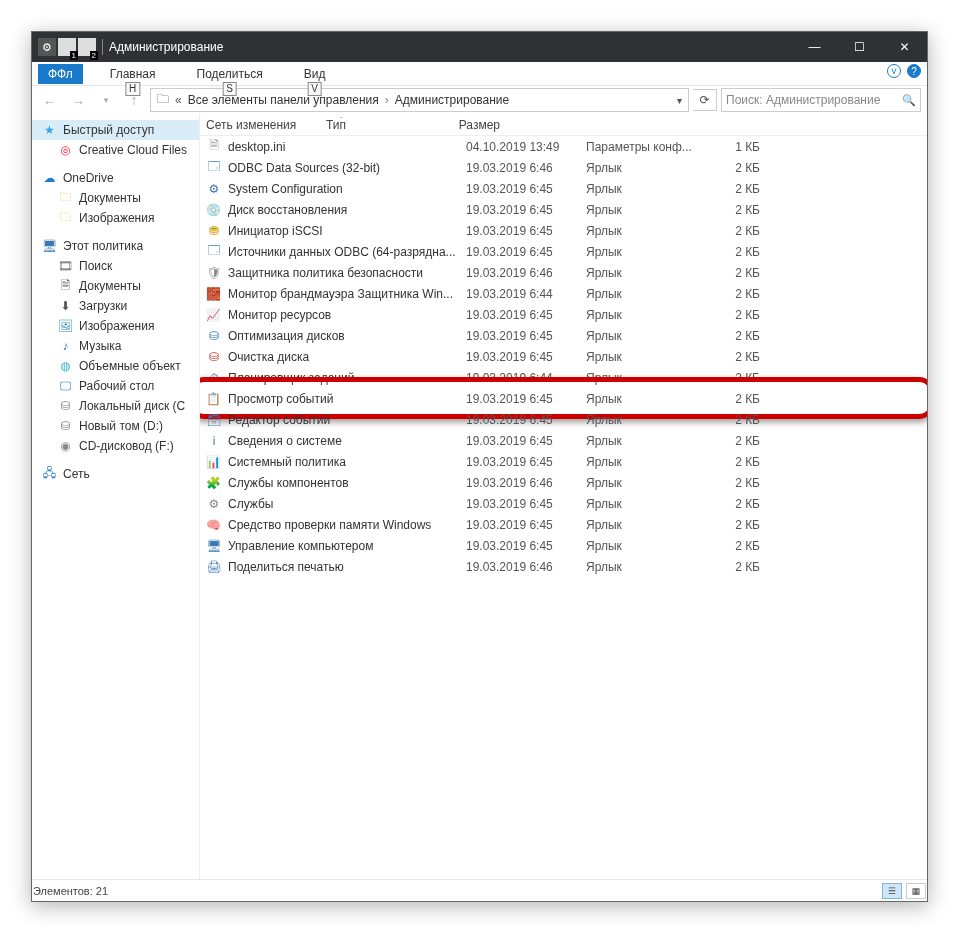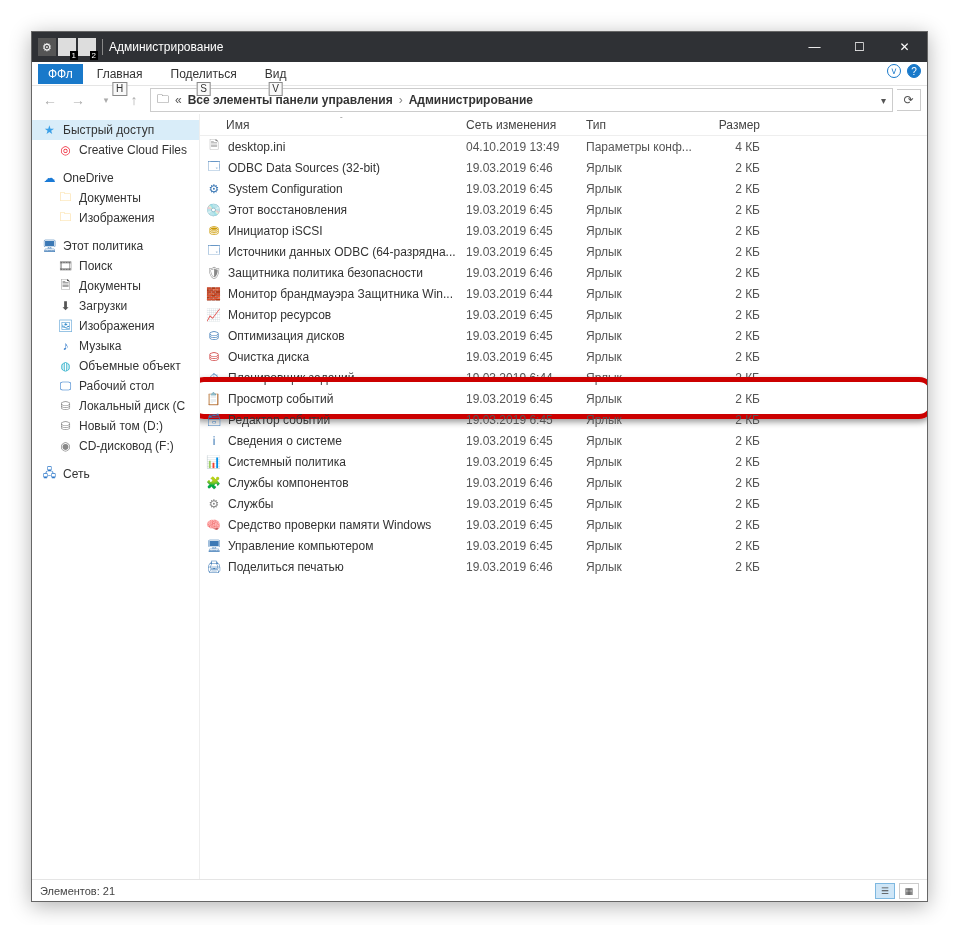--- a/index.html
+++ b/index.html
@@ -15,32 +15,32 @@
   .tb-icon { width:18px; height:18px; background:#555; display:inline-block; position:relative;}
   .tb-icon.gear::before{content:"⚙"; position:absolute; inset:0; display:flex; align-items:center; justify-content:center; font-size:11px;}
   .tb-icon.doc{ background:#ddd; color:#333;}
   .tb-num { position:absolute; bottom:-4px; right:-2px; font-size:8px; background:#000; color:#fff; padding:0 2px;}
   .tb-sep { width:1px; height:16px; background:#888; margin:0 6px;}
   .tb-title { flex:0 0 auto;}
   .tb-space { flex:1;}
   .tb-ctrl { display:flex; }
   .tb-btn { width:45px; height:30px; display:flex; align-items:center; justify-content:center; color:#fff;}
   
-  .ribbon { height:24px; border-bottom:1px solid #e5e5e5; display:flex; align-items:center; font-size:12px; padding-left:6px; gap:0; position:relative;}
+  .ribbon { height:24px; border-bottom:1px solid #e5e5e5; display:flex; align-items:center; font-size:12px; padding-left:6px; gap:13px; position:relative;}
   .ribbon-file { background:#1979ca; color:#fff; padding:3px 10px; font-size:12px;}
   .ribbon-tab { padding:3px 14px; color:#333; position:relative;}
   .ribbon-keytip { position:absolute; top:18px; left:50%; transform:translateX(-50%);
     background:#f9f9f9; border:1px solid #888; font-size:10px; padding:0 3px; color:#333; line-height:12px;}
   .ribbon-right { position:absolute; right:6px; top:2px; display:flex; gap:6px;}
   .chev { width:14px; height:14px; border:1px solid #1979ca; color:#1979ca; border-radius:50%; font-size:10px; display:flex; align-items:center; justify-content:center;}
   
   .addr-row { height:28px; display:flex; align-items:center; padding:3px 6px; gap:4px;}
   .nav-btn { width:24px; height:24px; display:flex; align-items:center; justify-content:center; color:#aaa; font-size:14px;}
   .addr { flex:1; height:24px; border:1px solid #ccc; display:flex; align-items:center; font-size:12px; padding:0 4px; gap:4px; color:#333;}
-  .addr .crumb { padding:0 2px;font-weight:bold;}
+  .addr .crumb { padding:0 2px;}
   .addr .sep { color:#888;}
   .addr .prefix{ color:#555;}
   .addr .dd { color:#555; font-size:10px; padding:0 2px;}
   .addr-refresh{ width:24px; height:22px; border:1px solid #ccc; border-left:none; display:flex; align-items:center; justify-content:center; color:#555; font-size:12px;}
   .search { width:200px; height:24px; border:1px solid #ccc; display:flex; align-items:center; padding:0 4px; font-size:12px; color:#888; gap:4px;}
   .search-icon{ font-size:11px;}
   
   .main { flex:1; display:flex; overflow:hidden; }
   
   .nav { width:168px; border-right:1px solid #eee; padding-top:6px; font-size:12px; color:#333; overflow:auto;}
@@ -71,21 +71,21 @@
   .row .c.type{ flex:0 0 120px;}
   .row .c.size{ flex:0 0 70px; text-align:right; padding-right:10px;}
   .fi-icon{ width:16px; height:16px; display:inline-flex; align-items:center; justify-content:center; font-size:12px; flex:0 0 16px;}
   
   .highlight-ring{
     position:absolute; left:-12px; right:-8px; height:42px;
     border:5px solid #c00; border-radius:16px; pointer-events:none;
     box-shadow:0 3px 6px rgba(0,0,0,.4);
   }
   
-  .status{ height:22px; border-top:1px solid #e5e5e5; display:flex; align-items:center; font-size:11px; color:#444; padding:0 8px; justify-content:space-between;}
+  .status{ height:22px; border-top:1px solid #e5e5e5; display:flex; align-items:center; font-size:11px; color:#444; padding:0 1px; justify-content:space-between;}
   .view-icons{ display:flex; gap:4px;}
   .view-btn{ width:20px; height:16px; border:1px solid #ccc; display:flex; align-items:center; justify-content:center; font-size:9px;}
   .view-btn.active{ background:#cfe6f7; border-color:#7eb8e0;}
 </style>
 </head>
 <body>
 
 <div class="win">
 
   <div class="titlebar">
@@ -136,20 +136,25 @@
     <div class="addr">
       <span class="fi-icon">🗀</span>
       <span class="prefix">«</span>
       <span class="crumb">Все элементы панели управления</span>
       <span class="sep">›</span>
       <span class="crumb">Администрирование</span>
       <span style="flex:1"></span>
       <span class="dd">▾</span>
     </div>
     <div class="addr-refresh">⟳</div>
+    <div class="search">
+      <span>Поиск: Администрирование</span>
+      <span style="flex:1"></span>
+      <span class="search-icon">🔍</span>
+    </div>
   </div>
 
   <div class="main">
 
     <div class="nav" id="nav">
         <div class="nav-item sel">
           <span class="ni-icon col-star">★</span>
           <span>Быстрый доступ</span>
         </div>
         <div class="nav-item sub">
@@ -217,34 +222,33 @@
         <div class="nav-spacer"></div>
         <div class="nav-item">
           <span class="ni-icon col-net">🖧</span>
           <span>Сеть</span>
         </div>
       </div>
 
     <div class="files">
       <div class="cols" style="position:relative">
         <span class="sort-arrow">ˆ</span>
-        <div class="col name">Имя</div>
         <div class="col date">Сеть изменения</div>
         <div class="col type">Тип</div>
         <div class="col size">Размер</div>
       </div>
       <div class="rows" id="rows">
           <div class="row" style="position: relative;">
             <div class="c name">
               <span class="fi-icon" style="color: rgb(136, 136, 136);">🗎</span>
               <span>desktop.ini</span>
             </div>
             <div class="c date">04.10.2019 13:49</div>
             <div class="c type">Параметры конф...</div>
-            <div class="c size">4 КБ</div>
+            <div class="c size">1 КБ</div>
           </div>
           <div class="row" style="position: relative;">
             <div class="c name">
               <span class="fi-icon" style="color: rgb(59, 120, 181);">🗔</span>
               <span>ODBC Data Sources (32-bit)</span>
             </div>
             <div class="c date">19.03.2019 6:46</div>
             <div class="c type">Ярлык</div>
             <div class="c size">2 КБ</div>
           </div>
@@ -253,21 +257,21 @@
               <span class="fi-icon" style="color: rgb(59, 120, 181);">⚙</span>
               <span>System Configuration</span>
             </div>
             <div class="c date">19.03.2019 6:45</div>
             <div class="c type">Ярлык</div>
             <div class="c size">2 КБ</div>
           </div>
           <div class="row" style="position: relative;">
             <div class="c name">
               <span class="fi-icon" style="color: rgb(59, 120, 181);">💿</span>
-              <span>Этот восстановления</span>
+              <span>Диск восстановления</span>
             </div>
             <div class="c date">19.03.2019 6:45</div>
             <div class="c type">Ярлык</div>
             <div class="c size">2 КБ</div>
           </div>
           <div class="row" style="position: relative;">
             <div class="c name">
               <span class="fi-icon" style="color: rgb(204, 153, 0);">⛃</span>
               <span>Инициатор iSCSI</span>
             </div>

